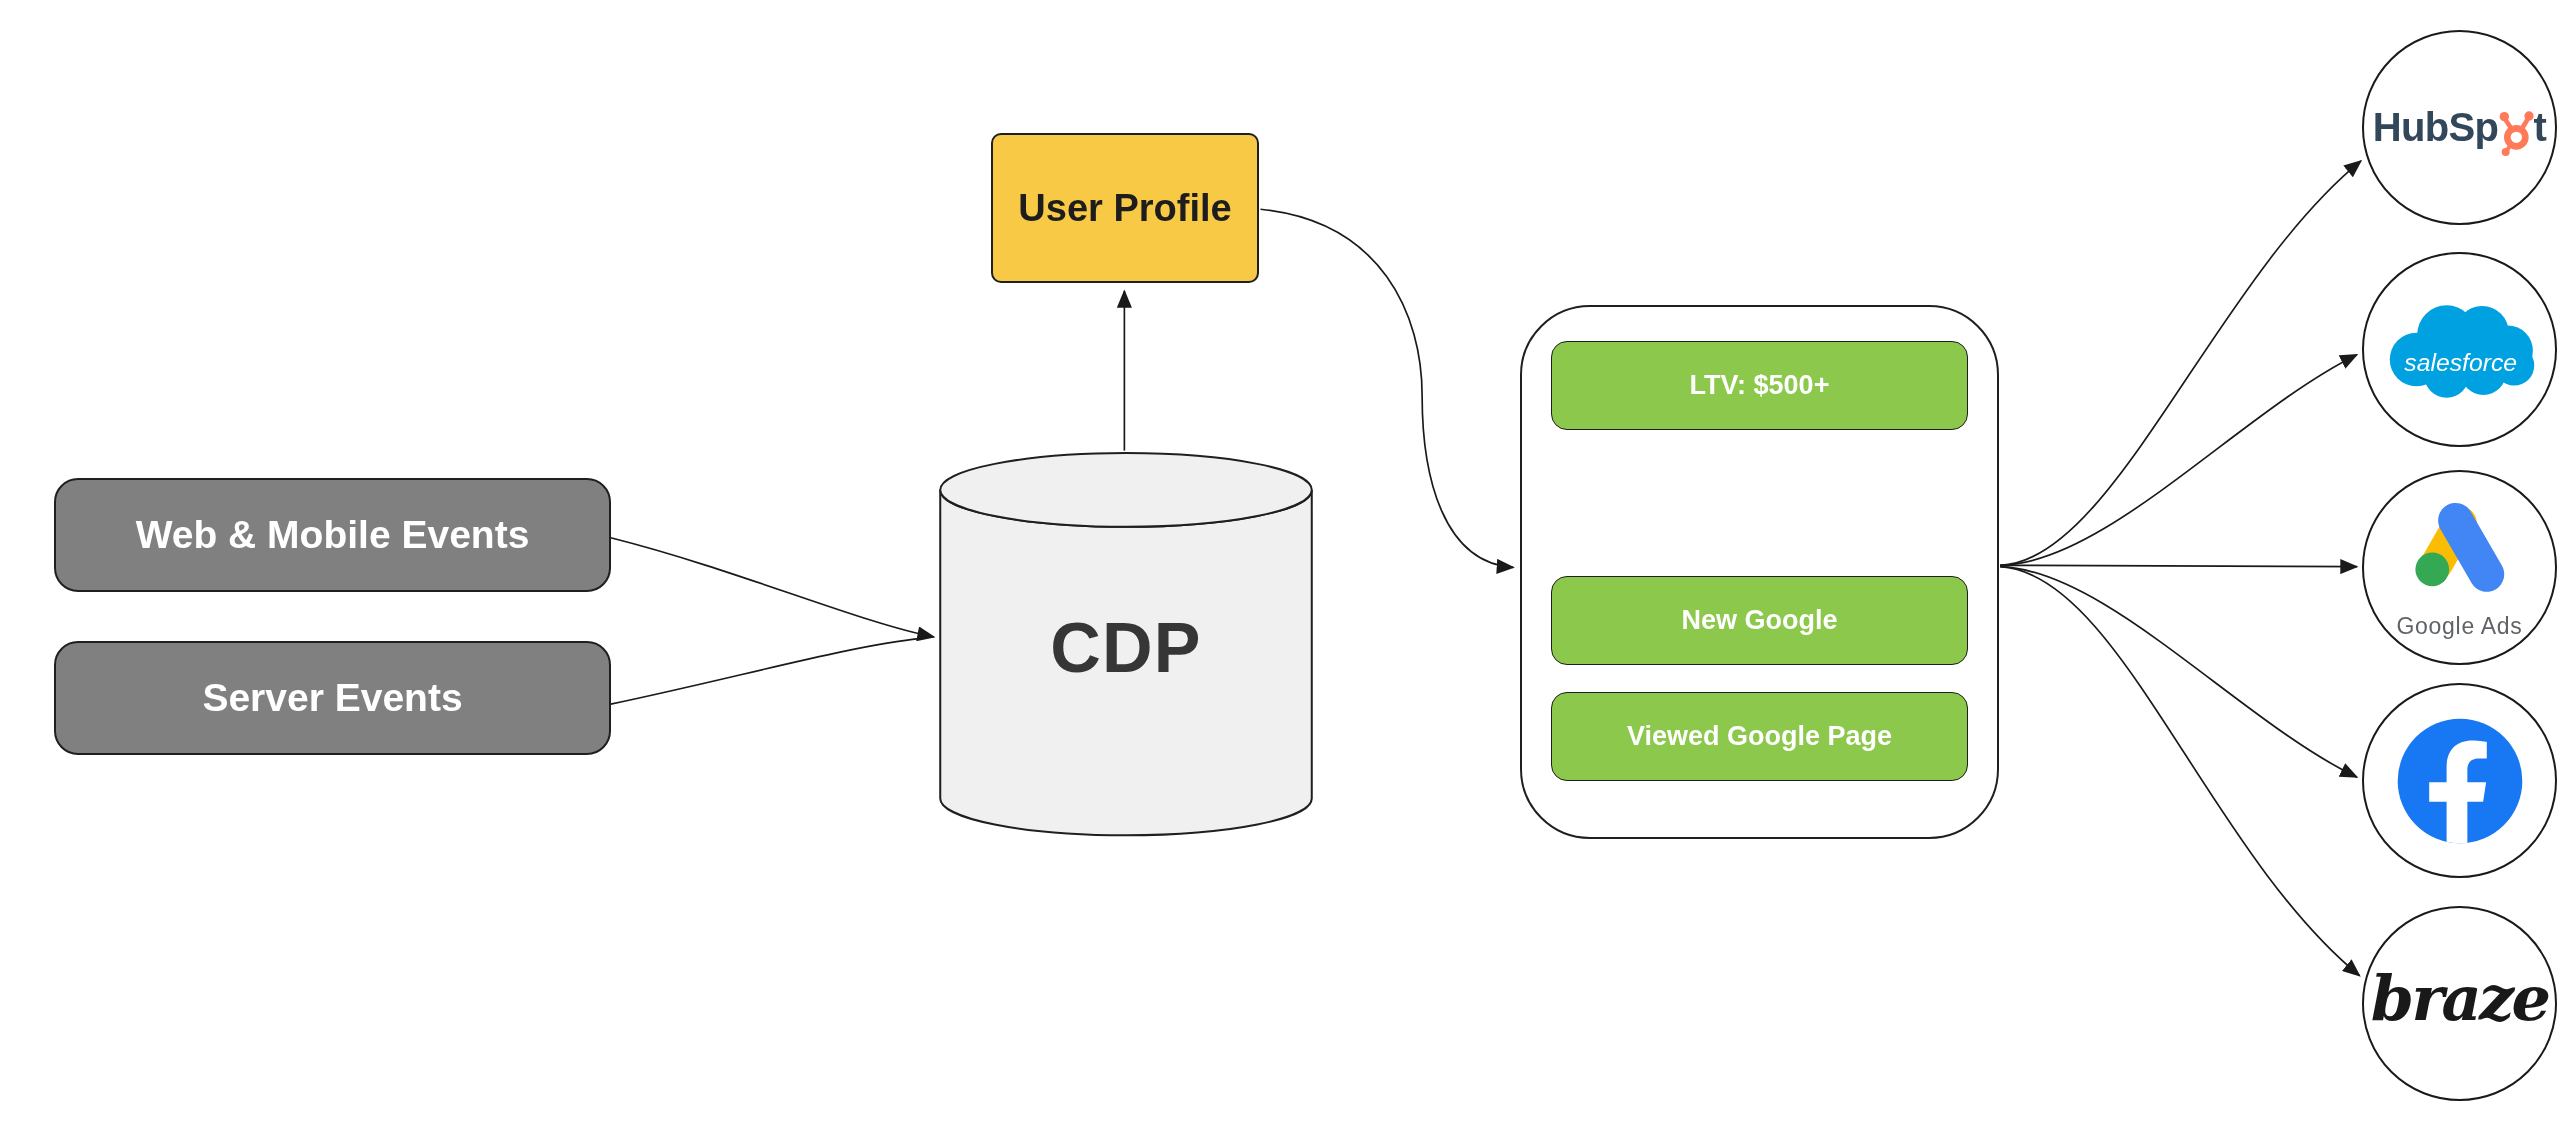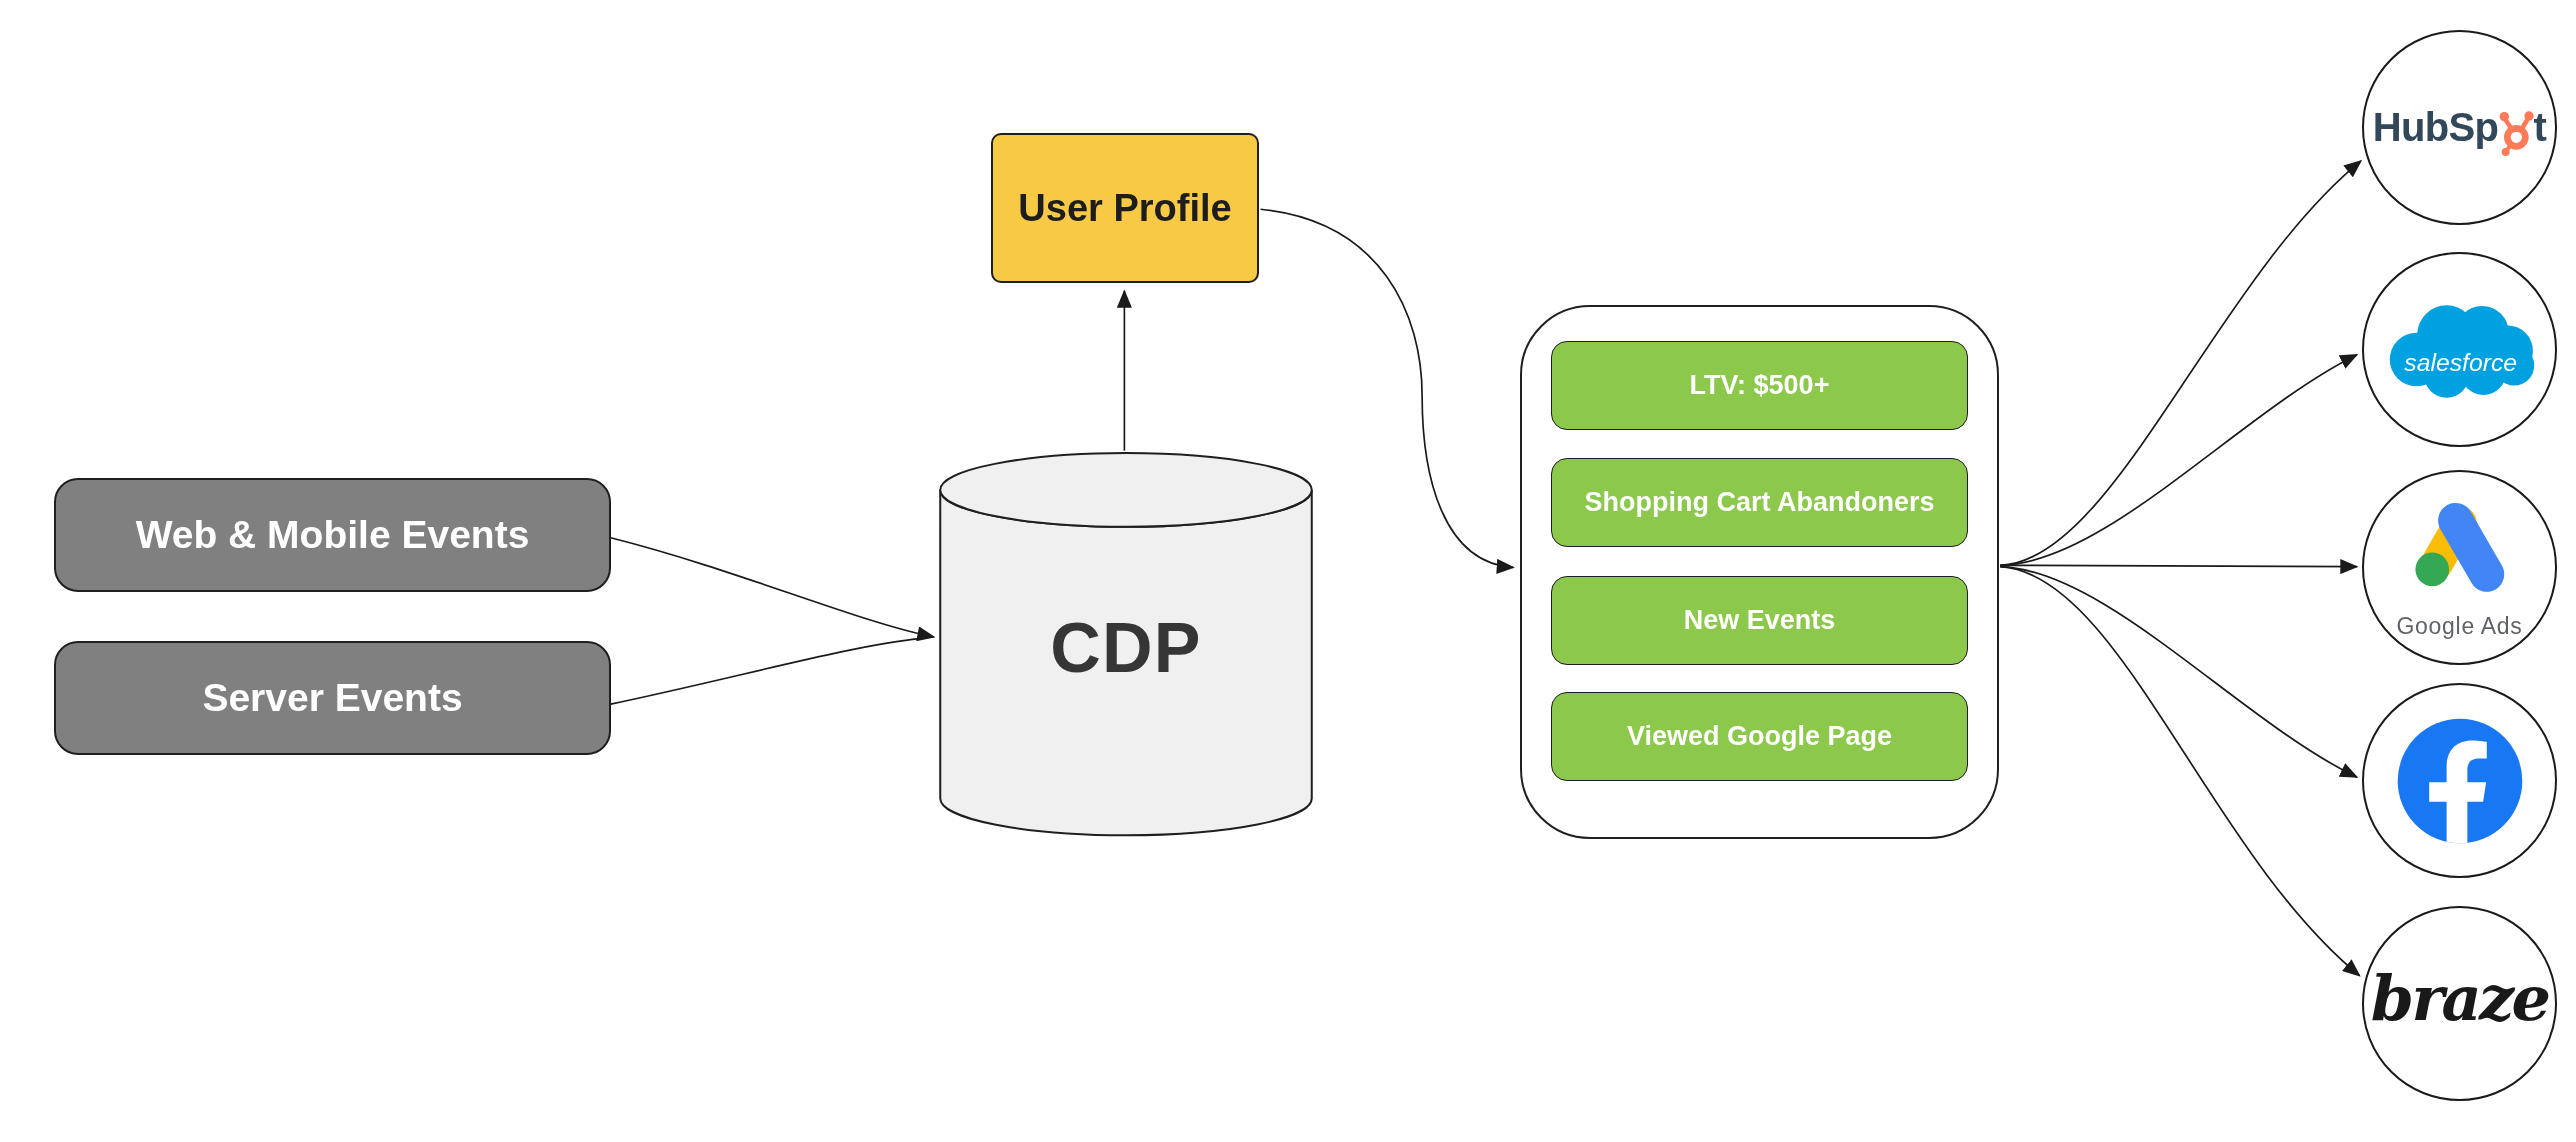--- a/index.html
+++ b/index.html
@@ -83,25 +83,22 @@
   <div id="cdp-label" class="node">CDP</div>
 
   <div id="user-profile" class="node">
     <span>User Profile</span>
   </div>
 
   <div id="segments-panel" class="node"></div>
   <div id="seg1" class="node segment">
     <span>LTV: $500+</span>
   </div>
-  <div id="seg2" class="node segment">
-    <span>Shopping Cart Abandoners</span>
-  </div>
   <div id="seg3" class="node segment">
-    <span>New Events</span>
+    <span>New Google</span>
   </div>
   <div id="seg4" class="node segment">
     <span>Viewed Google Page</span>
   </div>
 
   <div id="dest-hubspot" class="node dest">
     <div class="hs-wrap">
       <span class="hs-text">HubSp</span>
       <svg class="hs-sprocket" width="38" height="52" viewBox="0 0 56 78">
         <g stroke="#ff7a59" fill="#ff7a59">

